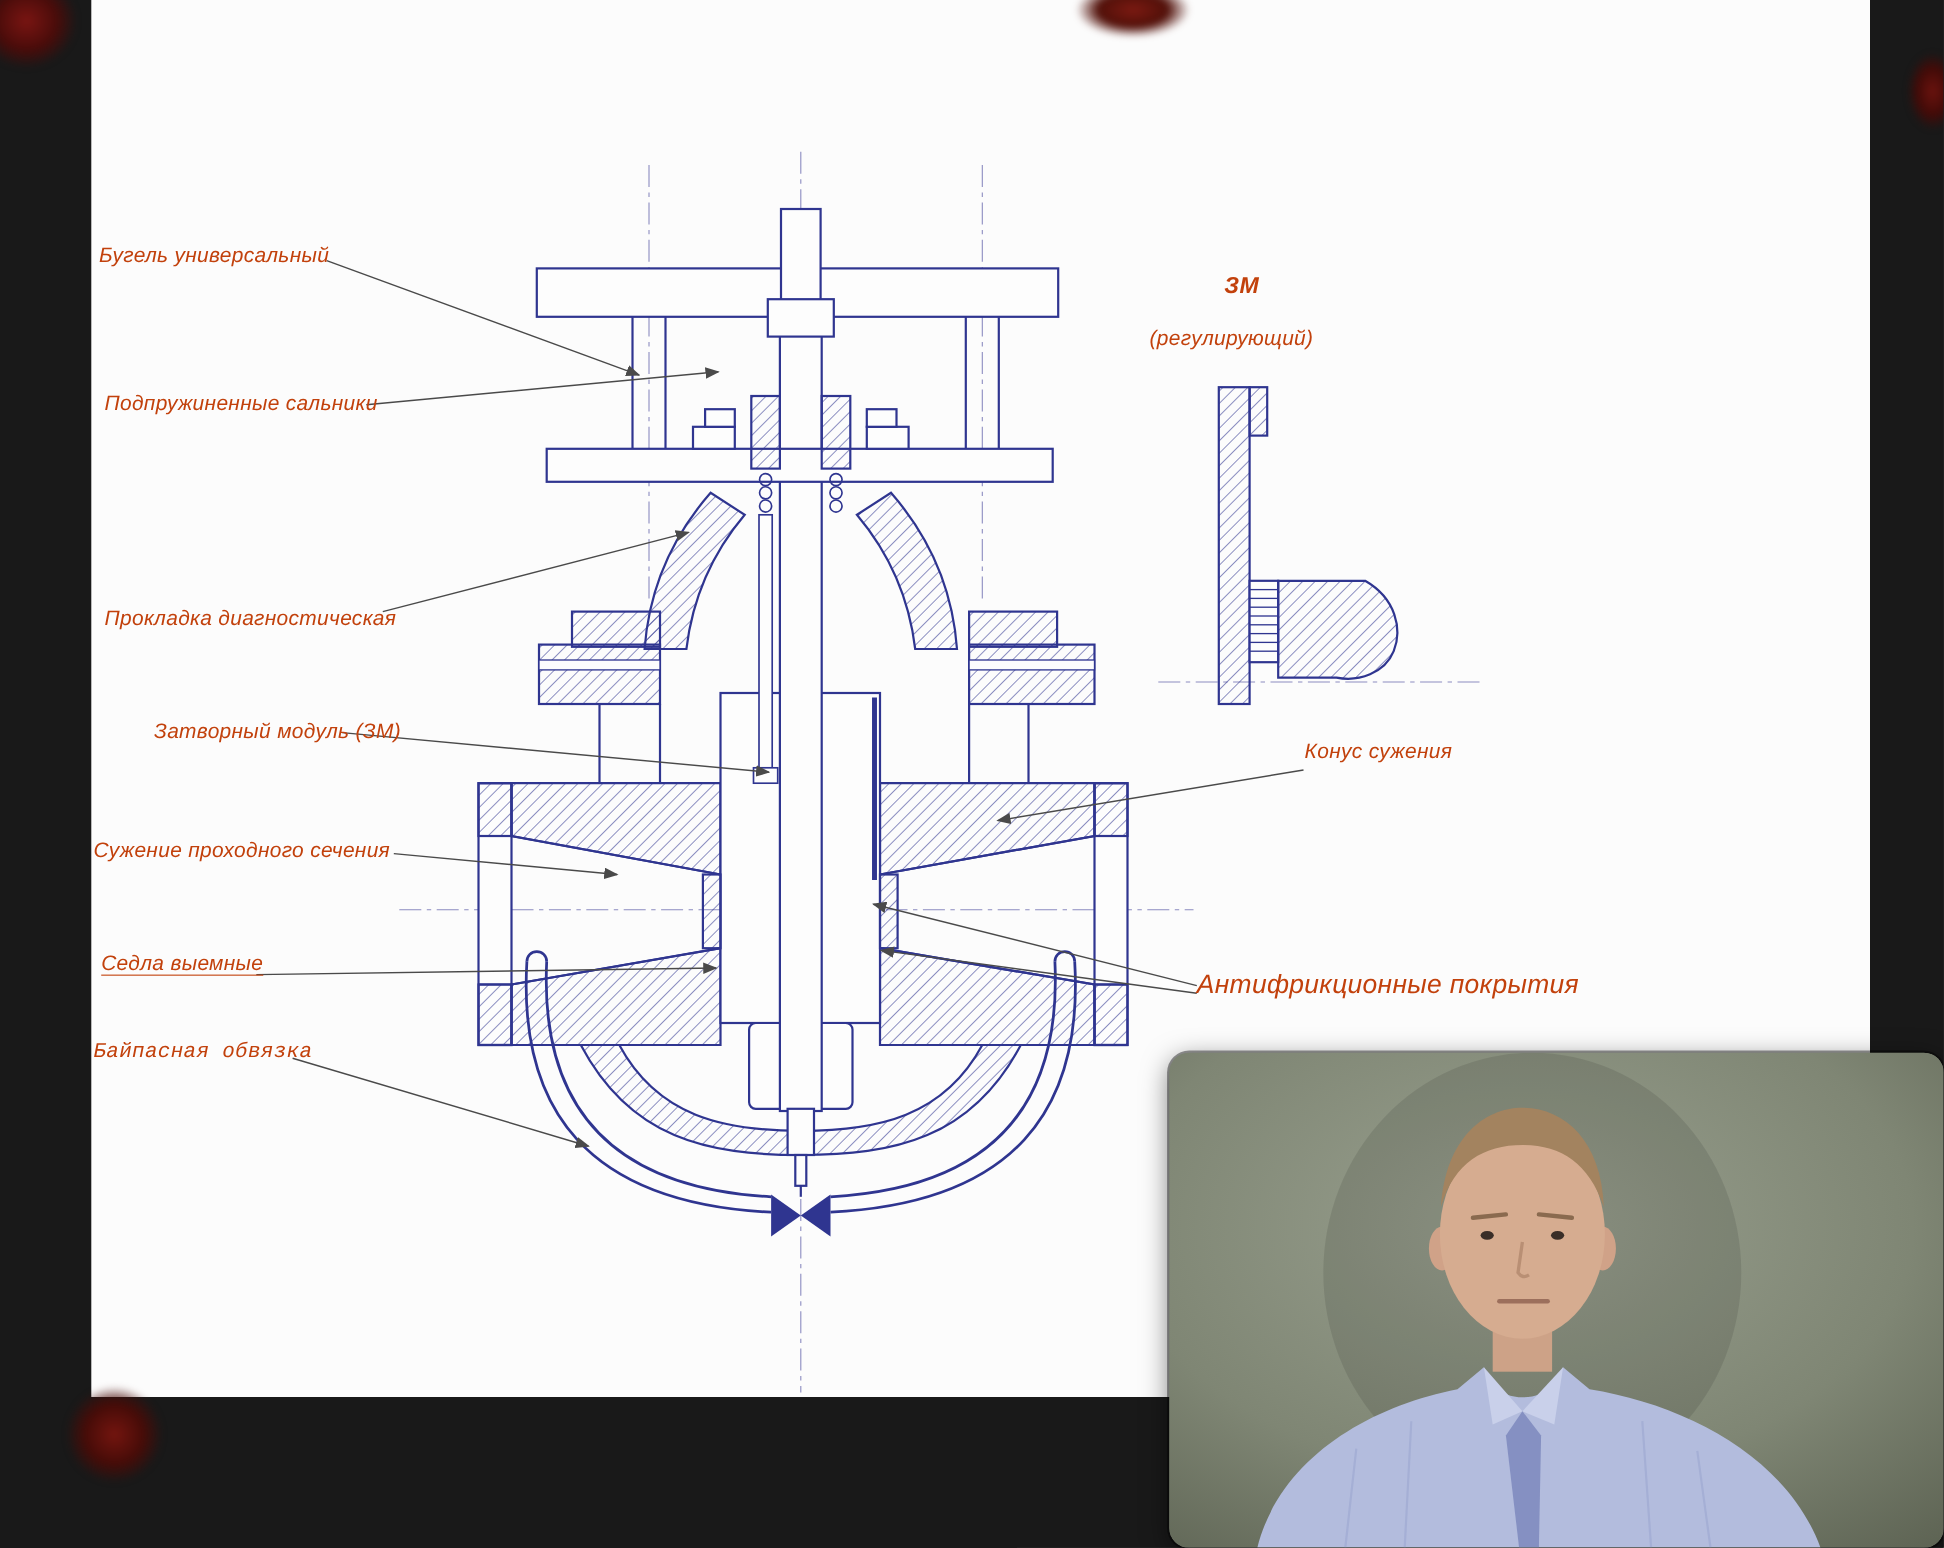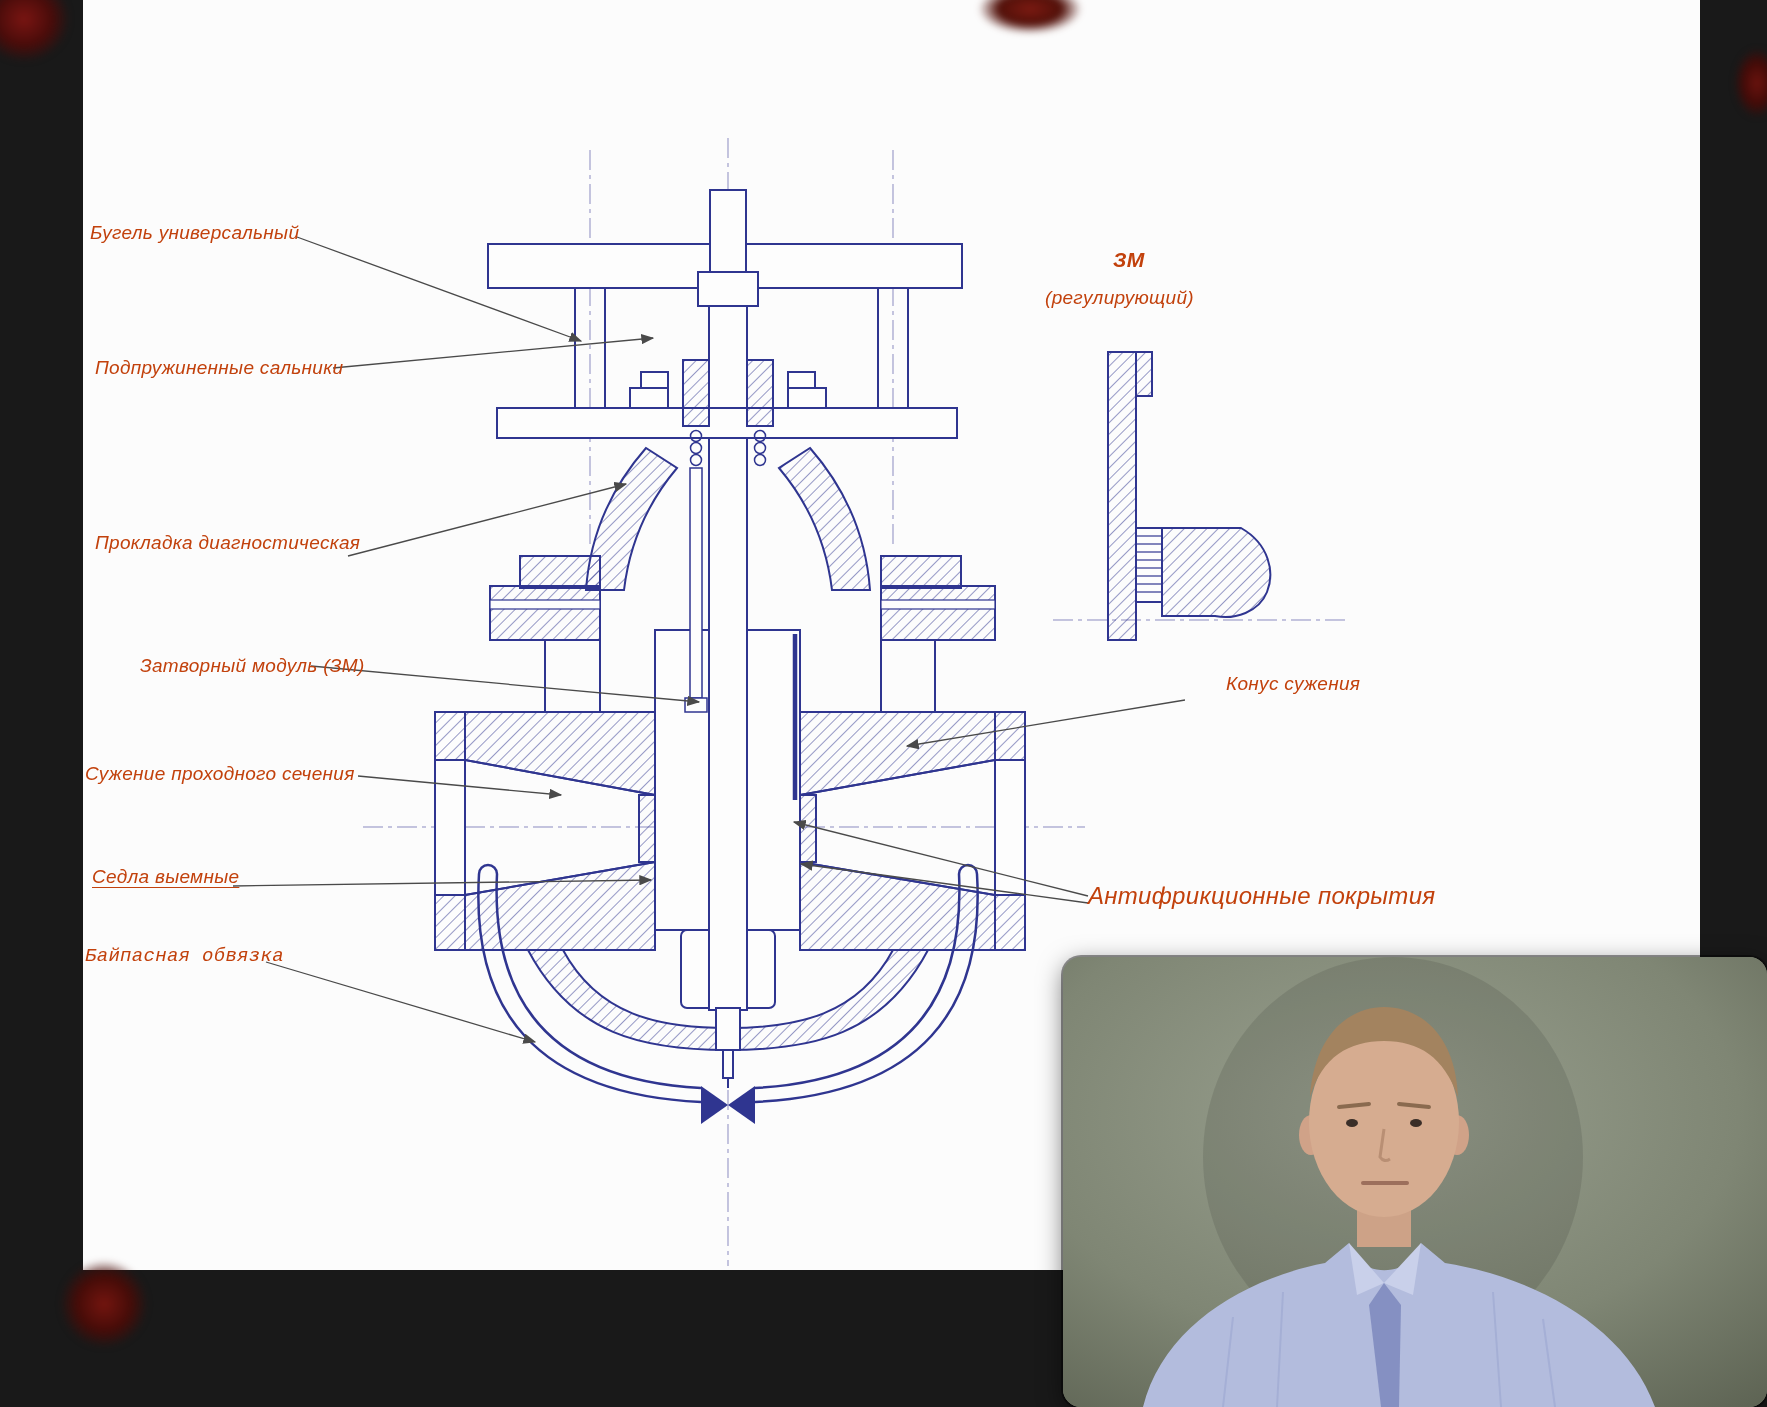--- a/index.html
+++ b/index.html
@@ -15,29 +15,29 @@
   .doc svg.drawing { position:absolute; left:0; top:0; }
   .callout {
     position:absolute; font-style:italic; font-size:19px; color:#c2410c;
     white-space:nowrap; letter-spacing:.3px;
   }
   .callout.small { font-size:24px; }
   .underlined { text-decoration:underline; text-underline-offset:4px; }
   
   .cl0 { left:7px;   top:222px; }
   .cl1 { left:12px;  top:357px; }
-  .cl2 { left:12px;  top:532px;text-align:right; }
+  .cl2 { left:12px;  top:552px;text-align:right; }
   .cl3 { left:17px;   top:655px;margin-left:40px; }
   .cl4 { left:2px;   top:763px; }
   .cl5 { left:9px;   top:866px; }
   .cl6 { left:2px;   top:945px;font-family:Liberation Mono, monospace; }
   
   .cr0 { left:1030px; top:248px; font-size:21px;font-weight:bold; }
-  .cr1 { left:962px;  top:287px; }
-  .cr2 { left:1143px; top:673px; }
+  .cr1 { left:962px;  top:298px; }
+  .cr2 { left:1103px; top:673px; }
   .cr3 { left:1005px; top:882px; }
   
   .webcam {
     position:absolute; left:1063px; top:957px; width:704px; height:450px;
     border-radius:18px; overflow:hidden; background:#7b8271;
     box-shadow:0 0 0 2px rgba(0,0,0,.4), 0 6px 24px rgba(0,0,0,.5);
   }
   .webcam svg { display:block; }
   
   .blob { position:absolute; border-radius:50%; filter:blur(3px); pointer-events:none; }

